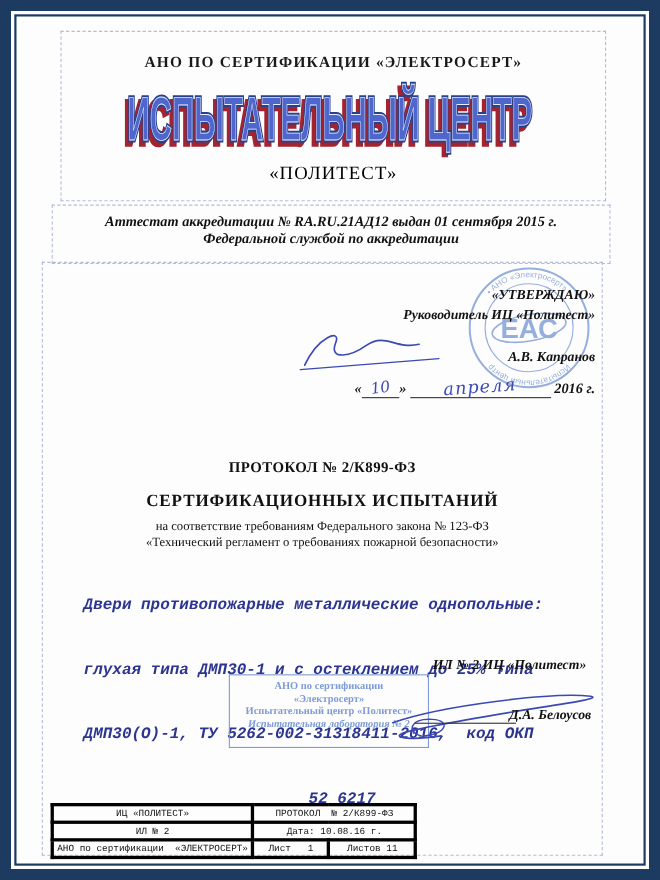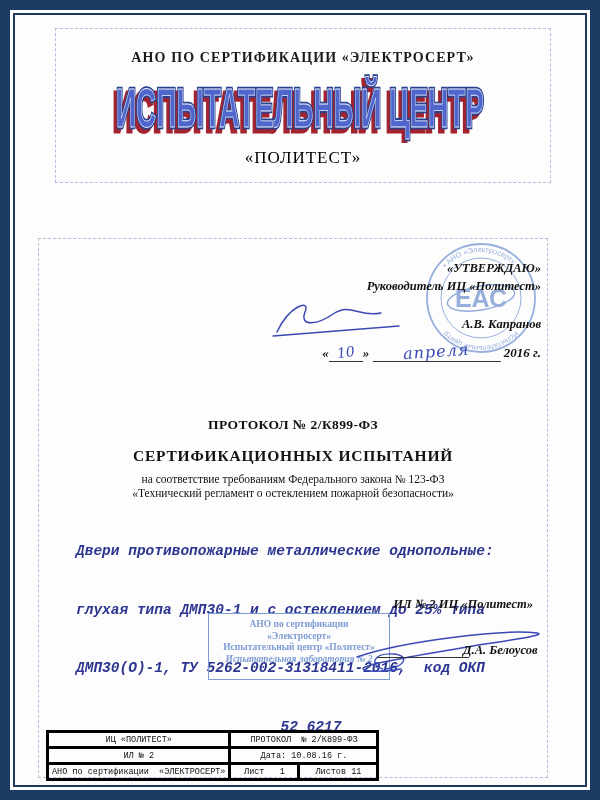--- a/index.html
+++ b/index.html
@@ -69,20 +69,24 @@
   <section class="dashed-box header-box">
     <div class="org-line">АНО ПО СЕРТИФИКАЦИИ «ЭЛЕКТРОСЕРТ»</div>
     <svg class="logo-svg" width="452" height="74" viewBox="0 0 452 74">
       <text x="223" y="58" text-anchor="middle" textLength="368" lengthAdjust="spacingAndGlyphs" font-family="Liberation Sans, sans-serif" font-weight="bold" font-size="56" fill="#a3242f" stroke="#a3242f" stroke-width="5" transform="translate(-3,4)">ИСПЫТАТЕЛЬНЫЙ ЦЕНТР</text>
       <text x="223" y="58" text-anchor="middle" textLength="368" lengthAdjust="spacingAndGlyphs" font-family="Liberation Sans, sans-serif" font-weight="bold" font-size="56" fill="#27418c" stroke="#27418c" stroke-width="4.5">ИСПЫТАТЕЛЬНЫЙ ЦЕНТР</text>
       <text x="223" y="58" text-anchor="middle" textLength="368" lengthAdjust="spacingAndGlyphs" font-family="Liberation Sans, sans-serif" font-weight="bold" font-size="56" fill="#4f67cd" stroke="#e9edff" stroke-width="0.8">ИСПЫТАТЕЛЬНЫЙ ЦЕНТР</text>
     </svg>
     <div class="politest">«ПОЛИТЕСТ»</div>
   </section>
 
+  <section class="dashed-box accr-box">
+    <div>Аттестат аккредитации № RA.RU.21АД12 выдан 01 сентября 2015 г.</div>
+    <div>Федеральной службой по аккредитации</div>
+  </section>
 
   <section class="dashed-box main-box">
 
     <svg class="round-stamp" width="120" height="116" viewBox="0 0 120 116">
       <defs>
         <path id="arcT" d="M 13,58 A 47,47 0 0 1 107,58"></path>
         <path id="arcB" d="M 107,58 A 47,47 0 0 1 13,58"></path>
       </defs>
       <circle cx="60" cy="57" r="54" fill="none" stroke="#7d9bd5" stroke-width="1.8"></circle>
       <circle cx="60" cy="57" r="40" fill="none" stroke="#7d9bd5" stroke-width="1"></circle>
@@ -110,21 +114,21 @@
         <span>«</span><span class="u day"><span class="hw d">10</span></span><span>»</span>
         <span class="u mon"><span class="hw m">апреля</span></span>
         <span>2016 г.</span>
       </div>
     </div>
 
     <div class="proto">
       <div class="num">ПРОТОКОЛ № 2/К899-ФЗ</div>
       <div class="typ">СЕРТИФИКАЦИОННЫХ ИСПЫТАНИЙ</div>
       <div class="b1">на соответствие требованиям Федерального закона № 123-ФЗ</div>
-      <div class="b2">«Технический регламент о остеклением пожарной безопасности»</div>
+      <div class="b2">«Технический регламент о требованиях пожарной безопасности»</div>
     </div>
 
     <div class="product">
       <div>Двери противопожарные металлические однопольные:</div>
       <div>глухая типа ДМП30-1 и с остеклением до 25% типа</div>
       <div>ДМП30(О)-1, ТУ 5262-002-31318411-2016,  код ОКП</div>
       <div class="c">52 6217</div>
     </div>
 
     <div class="lab-head">

